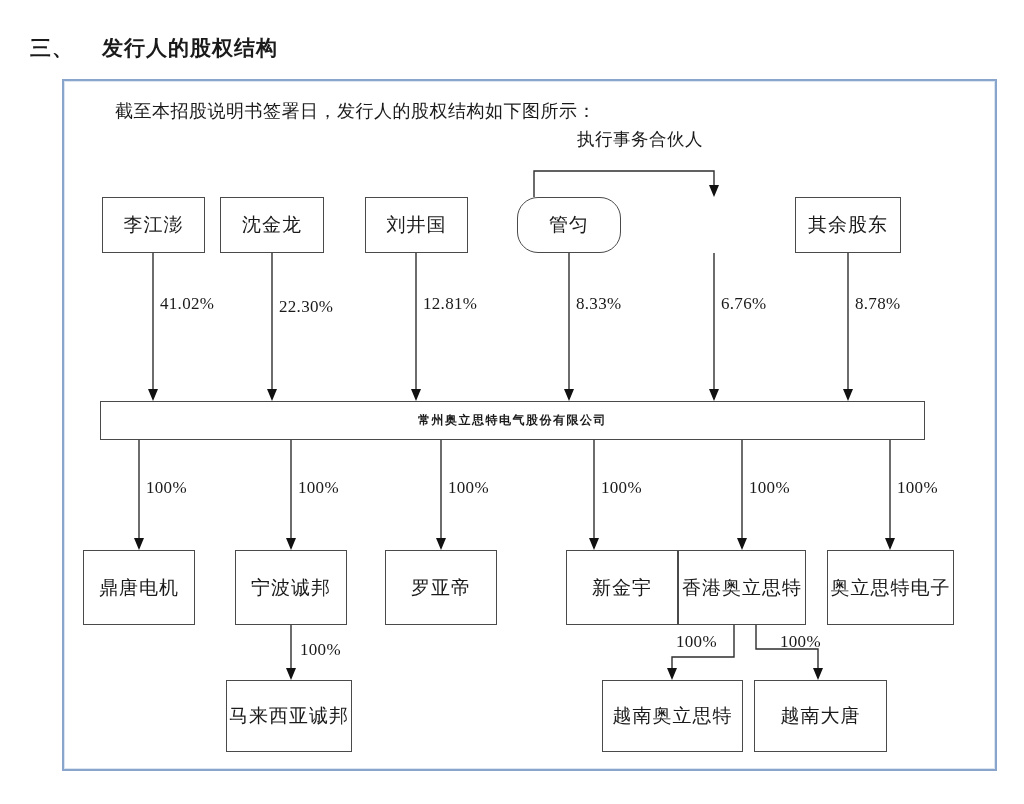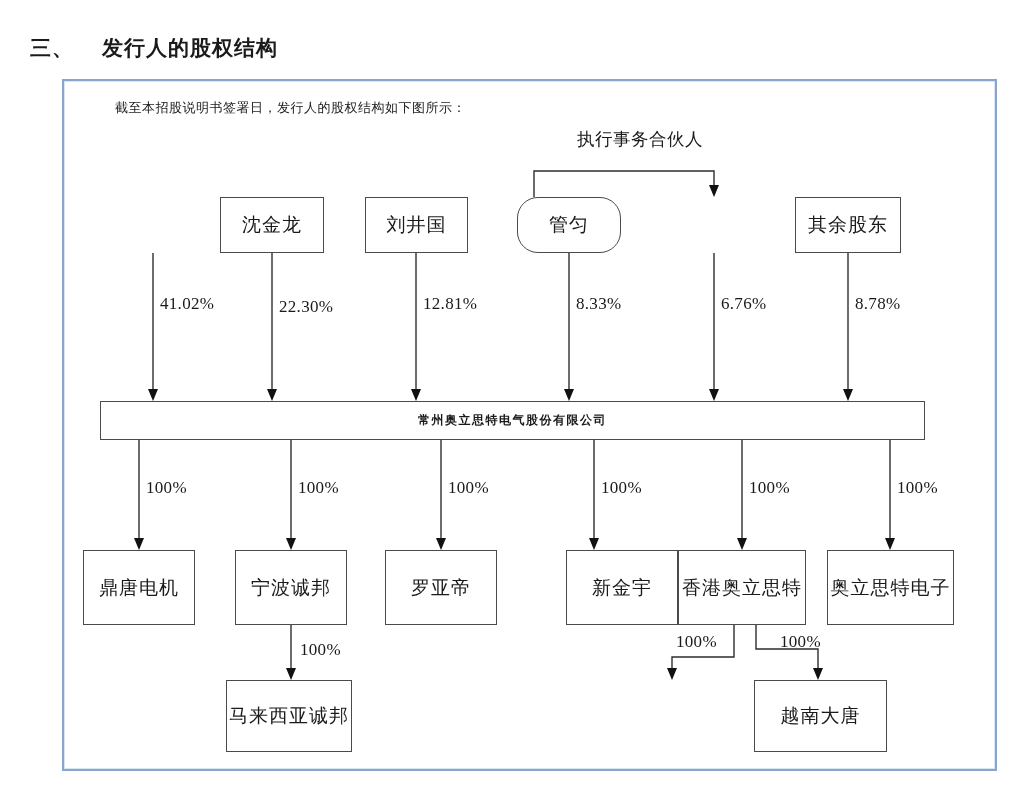--- a/index.html
+++ b/index.html
@@ -9,21 +9,21 @@
   }
   .heading{
     position:absolute;left:30px;top:34px;display:flex;gap:28px;
     font-size:21px;font-weight:bold;letter-spacing:1px;
   }
   .frame{
     position:absolute;left:62px;top:79px;width:931px;height:688px;
     border:2px solid #8aa5cc;box-shadow:inset 0 0 0 1px #dbe5f1;background:#ffffff;
   }
   .intro{
-    position:absolute;left:115px;top:99px;font-size:13px;letter-spacing:0.5px;
+    position:absolute;left:115px;top:99px;font-size:18px;letter-spacing:0.5px;
   }
   svg.connectors{position:absolute;left:0;top:0;width:1024px;height:804px;pointer-events:none;}
   .node{
     position:absolute;border:1.5px solid #4a4a4a;background:#ffffff;
     display:flex;align-items:center;justify-content:center;
     font-size:19px;letter-spacing:1px;text-align:center;box-sizing:border-box;
   }
   .node.company{font-weight:bold;font-size:12px;letter-spacing:1.5px;}
   .pct{
     position:absolute;font-size:17px;letter-spacing:0.3px;
@@ -75,20 +75,23 @@
 
       <polyline points="291,625 291,678" marker-end="url(#arr)"></polyline>
 
       <polyline points="734,625 734,657 672,657 672,678" marker-end="url(#arr)"></polyline>
       <polyline points="756,625 756,649 818,649 818,678" marker-end="url(#arr)"></polyline>
     </g>
   </svg>
 
   <div class="bracket-label" style="left:540px;top:127px;margin-left:37px;">执行事务合伙人</div>
 
+  <div class="node r1" style="left:102px;width:103px;">
+    <span>李江澎</span>
+    </div>
   <div class="node r1" style="left:220px;width:104px;">
     <span>沈金龙</span>
     </div>
   <div class="node r1" style="left:365px;width:103px;">
     <span>刘井国</span>
     </div>
   <div class="node r1" style="left:517px;width:104px;border-radius:21px;">
     <span>管匀</span>
     </div>
   <div class="node r1" style="left:795px;width:106px;">
@@ -132,17 +135,20 @@
     <span>奥立思特电子</span>
     </div>
 
   <div class="pct" style="left:300px;top:640px;">100%</div>
   <div class="pct" style="left:676px;top:632px;">100%</div>
   <div class="pct" style="left:780px;top:632px;">100%</div>
 
   <div class="node r3" style="left:226px;width:126px;">
     <span>马来西亚诚邦</span>
     </div>
+  <div class="node r3" style="left:602px;width:141px;">
+    <span>越南奥立思特</span>
+    </div>
   <div class="node r3" style="left:754px;width:133px;">
     <span>越南大唐</span>
     </div>
 
 </div>
 
 </body></html>

